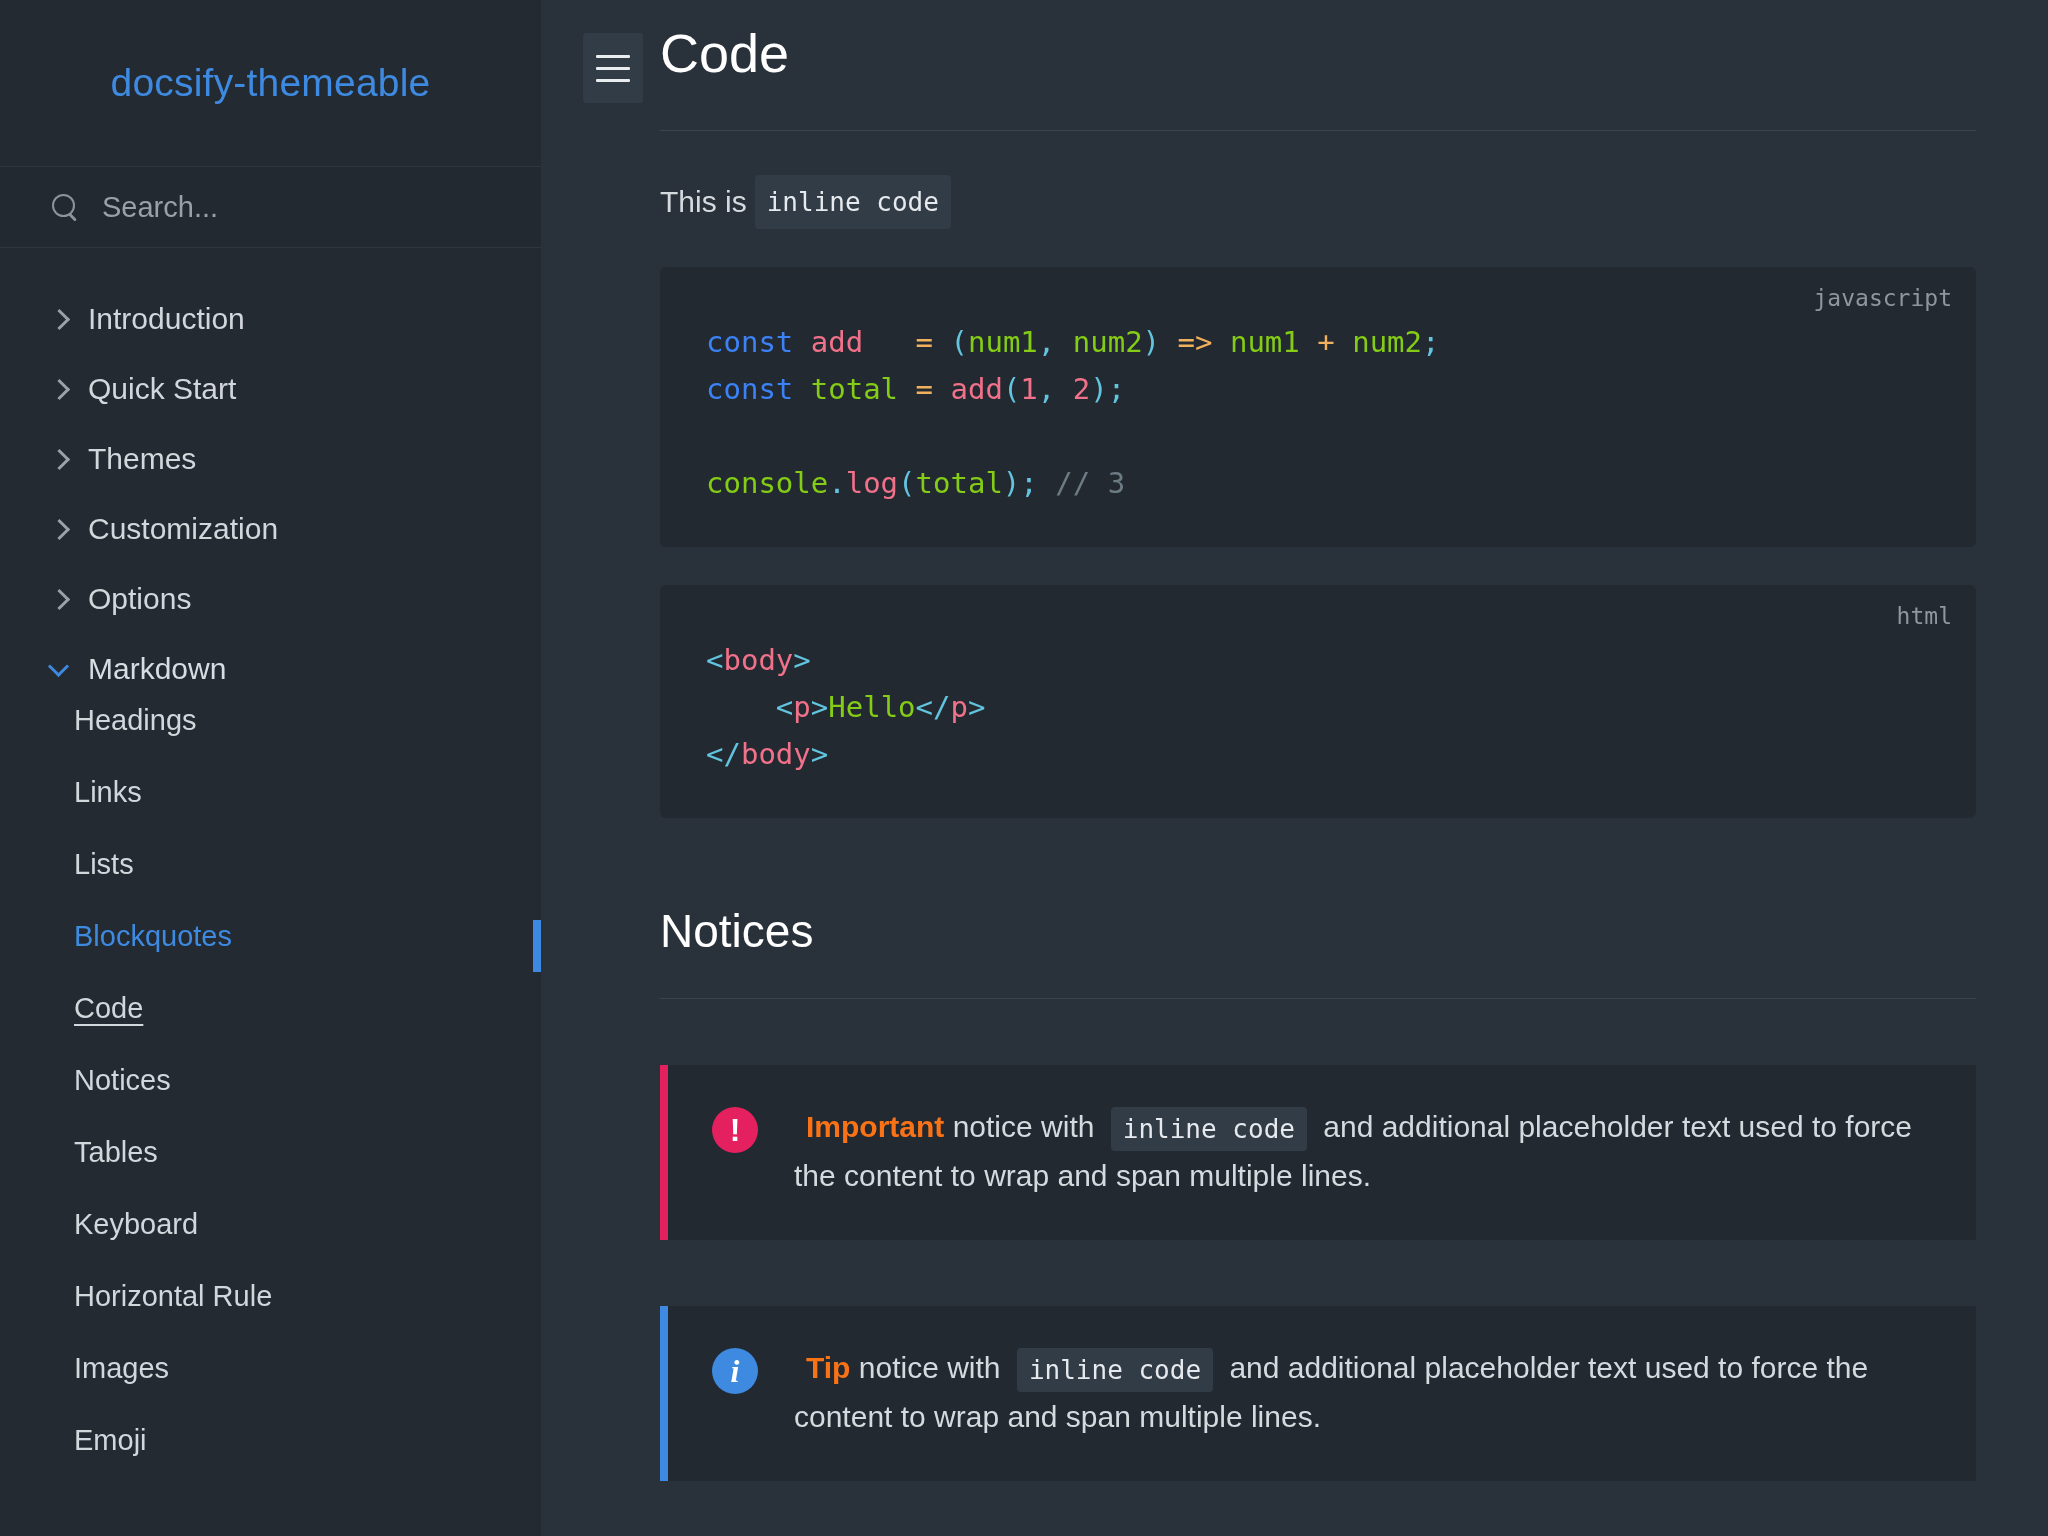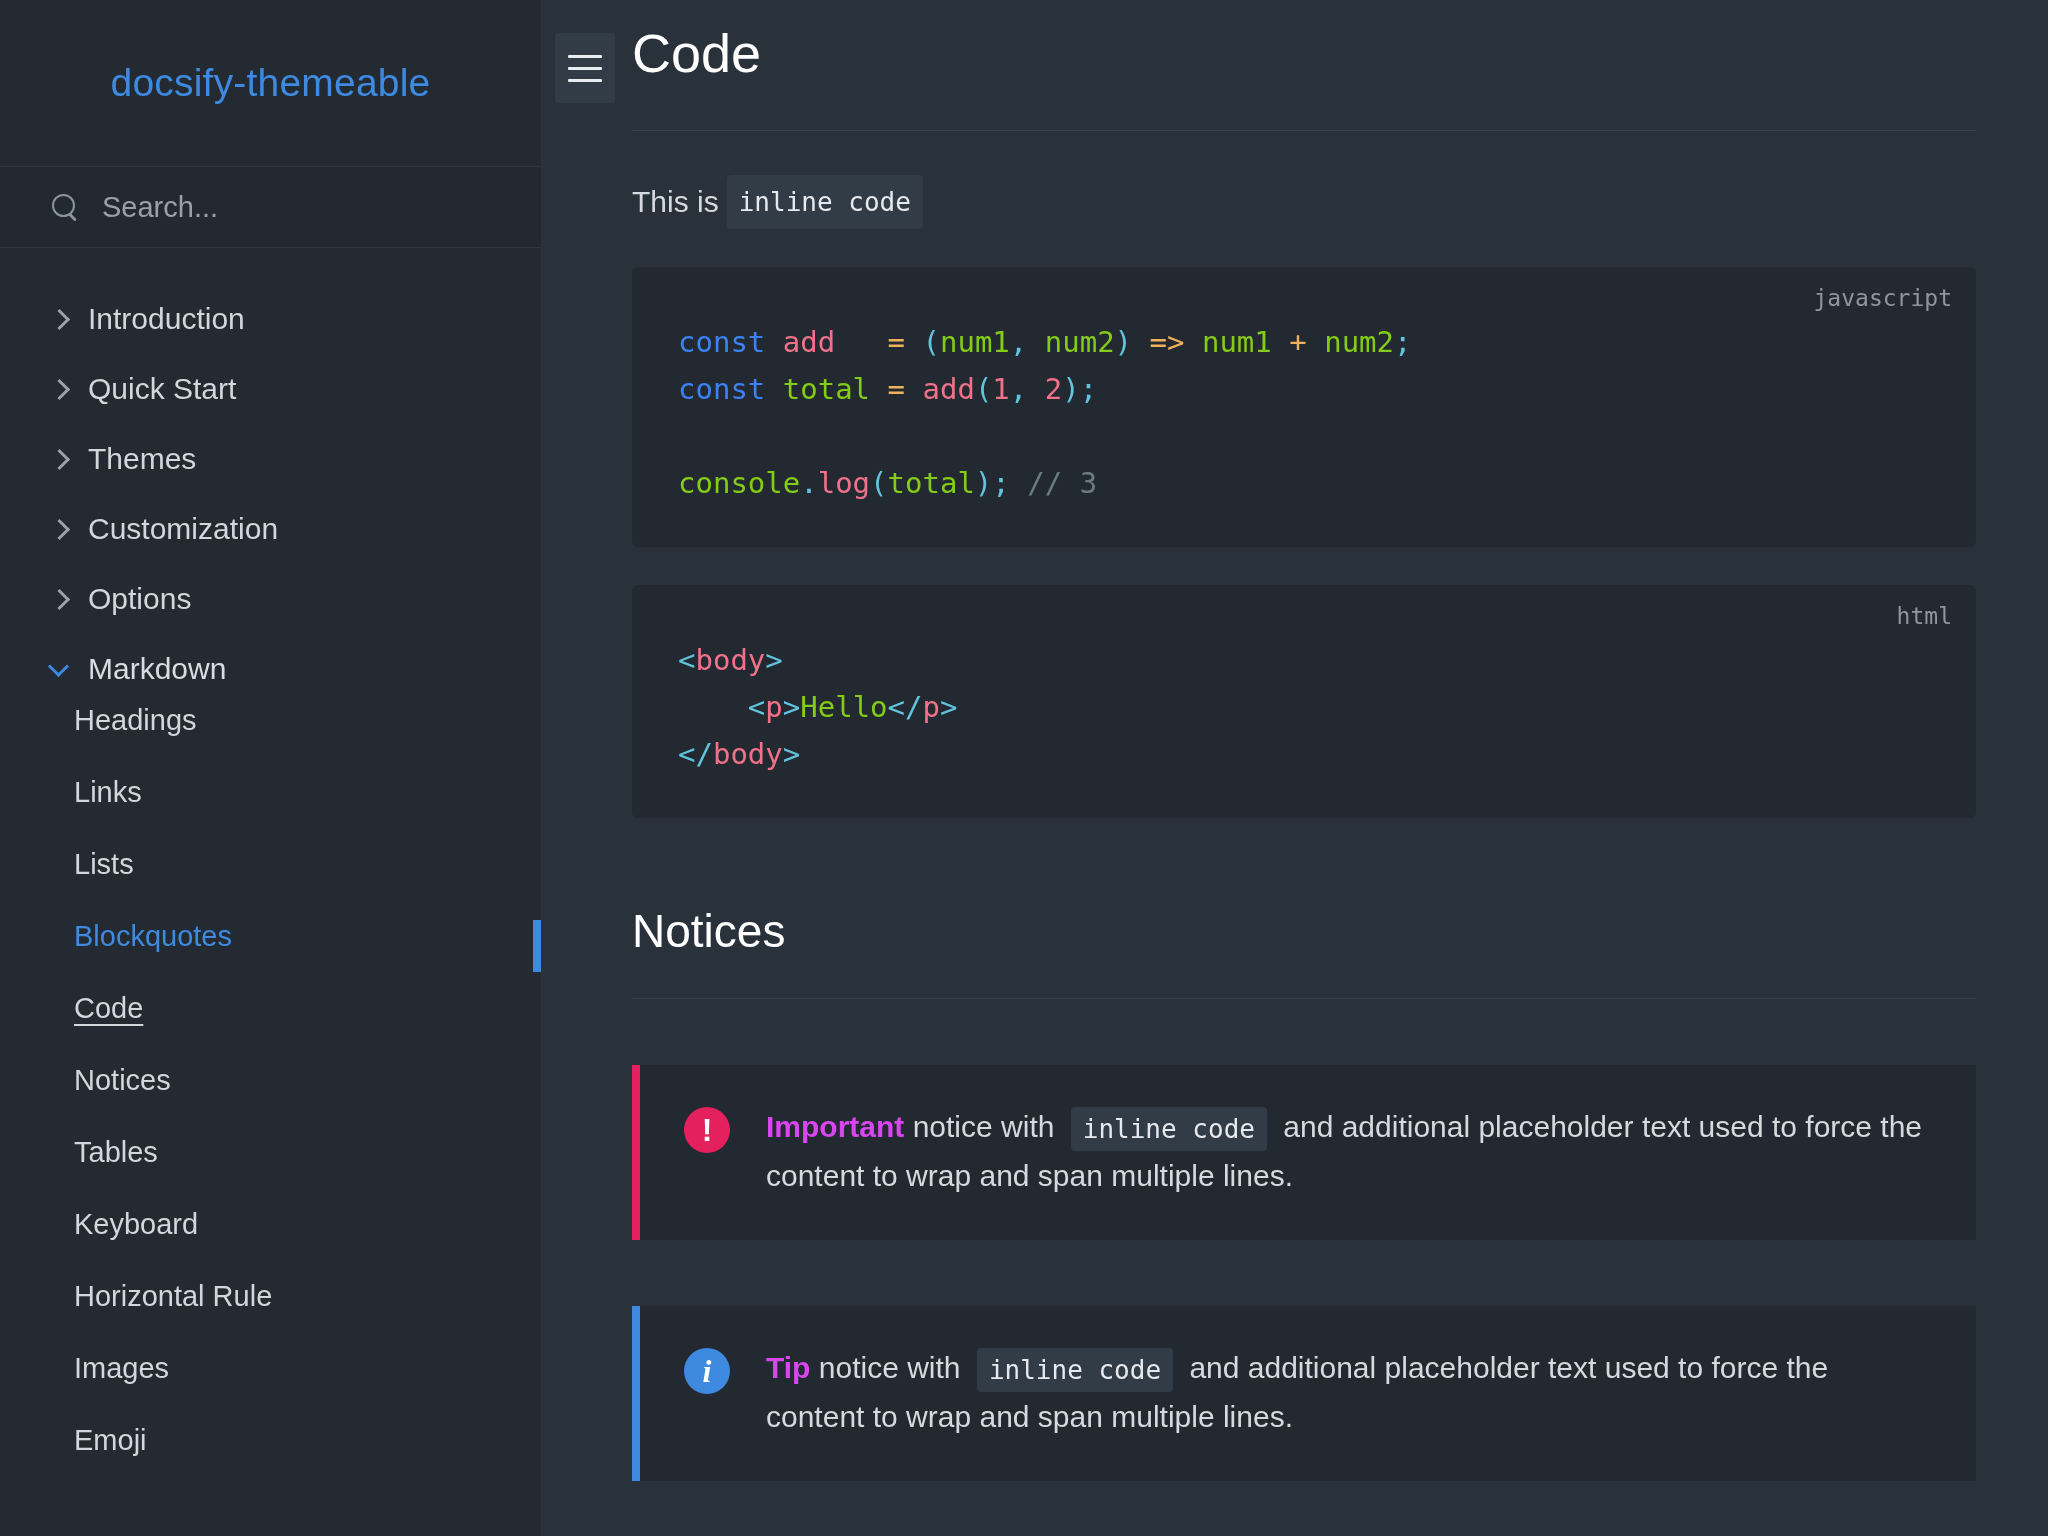--- a/index.html
+++ b/index.html
@@ -10,20 +10,21 @@
     overflow: hidden;
     background: #29313a;
     font-family: "Liberation Sans", sans-serif;
     -webkit-font-smoothing: antialiased;
   }
 
   #app {
     display: flex;
     width: 2048px;
     height: 1252px;
+    gap: 28px;
   }
 
   
   .sidebar {
     width: 541px;
     flex: 0 0 541px;
     height: 1536px;
     background: #232a31;
     position: relative;
     overflow: hidden;
@@ -302,21 +303,21 @@
     background: #3e8ae0;
     font-style: italic;
     font-family: "Liberation Serif", serif;
   }
 
   .notice-body {
     font-size: 30px;
     line-height: 1.62;
     color: #d5dade;
   }
-  .notice-body b { color: #d946ef; font-weight: bold; }
+  .notice-body b { color: #f97316; font-weight: bold; margin-left: 12px; }
   .notice-body code.inline { vertical-align: middle; }
 </style>
 </head>
 <body>
 
 <div id="app">
 
   <aside class="sidebar">
 
     <div class="sidebar-head">

